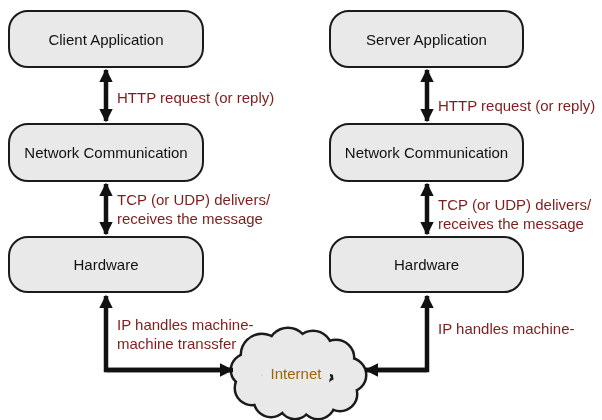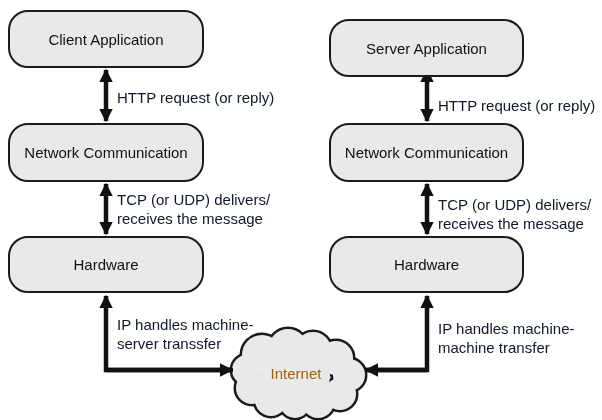--- a/index.html
+++ b/index.html
@@ -26,32 +26,32 @@
     display: flex;
     flex-direction: column;
     align-items: center;
     justify-content: center;
     text-align: center;
     font-size: 15px;
     line-height: 21px;
     color: #111111;
   }
   .box-client-app { left: 8px;   top: 10px;  width: 196px; height: 58px; }
-  .box-server-app { left: 329px; top: 10px;  width: 195px; height: 58px; margin-top: 9px; }
+  .box-server-app { left: 329px; top: 10px;  width: 195px; height: 58px; }
   .box-client-net { left: 8px;   top: 123px; width: 196px; height: 59px; }
   .box-server-net { left: 329px; top: 123px; width: 195px; height: 59px; }
   .box-client-hw  { left: 8px;   top: 236px; width: 196px; height: 57px; }
   .box-server-hw  { left: 329px; top: 236px; width: 195px; height: 57px; }
 
   .edge-label {
     position: absolute;
     font-size: 15px;
     line-height: 19px;
     white-space: nowrap;
-    color: #0f172a;
+    color: #7f1d1d;
   }
   .edge-label span { display: block; }
   .lbl-http-c { left: 117px; top: 88px; }
   .lbl-http-s { left: 438px; top: 96px; }
   .lbl-tcp-c  { left: 117px; top: 190px; }
   .lbl-tcp-s  { left: 438px; top: 195px; }
   .lbl-ip-c   { left: 117px; top: 315px; }
   .lbl-ip-s   { left: 438px; top: 319px; }
 
   .cloud-label {
@@ -146,21 +146,20 @@
   <div class="edge-label lbl-tcp-c">
     <span>TCP (or UDP) delivers/</span>
     <span>receives the message</span>
   </div>
   <div class="edge-label lbl-tcp-s">
     <span>TCP (or UDP) delivers/</span>
     <span>receives the message</span>
   </div>
   <div class="edge-label lbl-ip-c">
     <span>IP handles machine-</span>
-    <span>server transsfer</span>
+    <span>machine transsfer</span>
   </div>
   <div class="edge-label lbl-ip-s">
     <span>IP handles machine-</span>
-    <span>machine transfer</span>
   </div>
 
   <div class="cloud-label">Internet</div>
 </div>
 
 </body></html>

